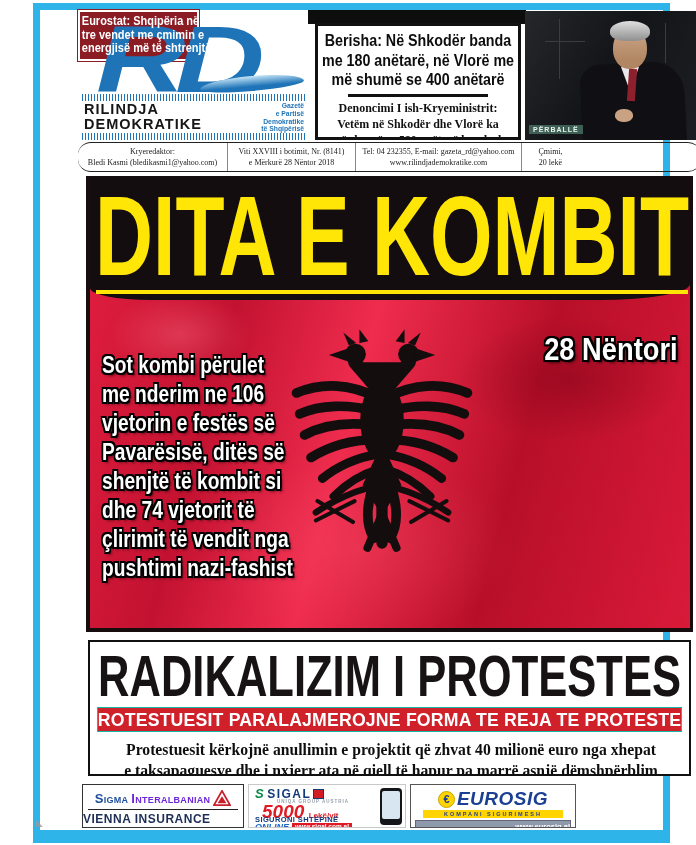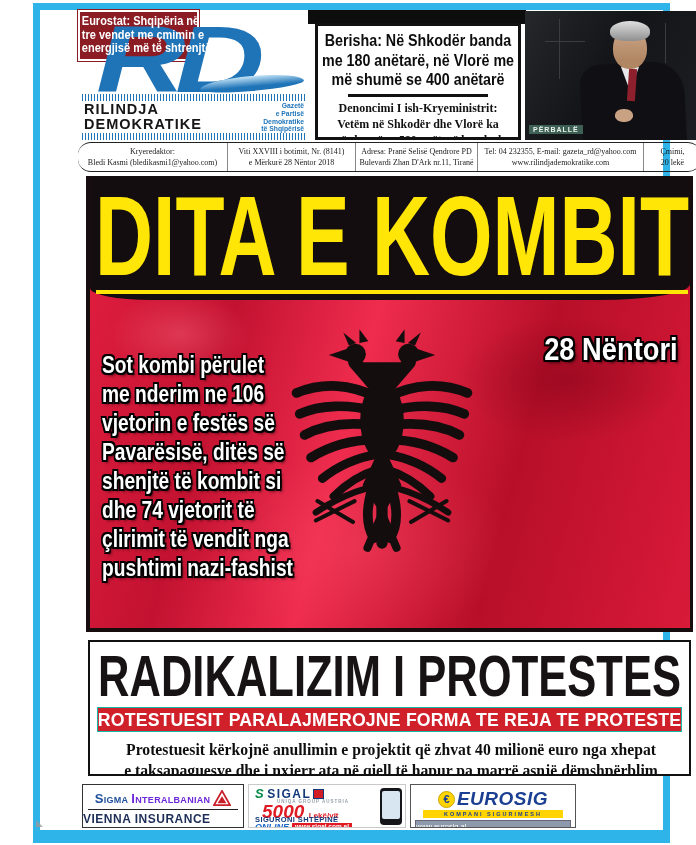--- a/index.html
+++ b/index.html
@@ -118,21 +118,21 @@
   .sg-screen{position:absolute;left:2px;top:3px;width:18px;height:28px;background:#d8e6f2;border-radius:2px;}
 
   .ad-eurosig{left:332px;width:166px;border:1.5px solid #555;display:flex;flex-direction:column;align-items:center;padding-top:3px;}
   .eu-row{display:flex;align-items:center;gap:2px;}
   .eu-coin{width:15px;height:15px;border-radius:50%;background:#ffd400;border:1px solid #c9a400;
     color:#1b3f93;font-size:11px;font-weight:800;line-height:15px;text-align:center;}
   .eu-brand{font-size:19px;font-weight:800;font-style:italic;color:#1b3f93;letter-spacing:.5px;}
   .eu-strip{width:140px;height:8px;background:#ffd400;color:#1b3f93;font-size:5.5px;font-weight:bold;
     letter-spacing:2px;line-height:8px;text-align:center;margin-top:0;}
   .eu-url{width:156px;height:11px;margin-top:2px;background:#8e99ab;border:1px solid #667;
-    color:#fff;font-size:7.5px;font-weight:normal;line-height:11px;text-align:left;box-sizing:border-box;}
+    color:#fff;font-size:7.5px;font-weight:bold;line-height:11px;text-align:right;box-sizing:border-box;}
 
   .ad-eurostat{left:503px;top:772px;width:117px;height:47px;background:#8c1c24;border:2px solid #fff;
     outline:1px solid #8c1c24;display:flex;align-items:center;justify-content:center;}
   .es-text{color:#fff;font-weight:800;font-size:12.5px;line-height:13.5px;text-align:center;
     width:130px;transform:scaleX(.88);white-space:nowrap;}
 
   .scan-artifact{position:absolute;left:36px;top:820px;width:0;height:0;z-index:5;
     border-left:7px solid #9a9a9a;border-top:7px solid transparent;opacity:.8;}
   svg text{font-family:"Liberation Sans",sans-serif;}
 </style>
@@ -190,24 +190,20 @@
     </div>
 
     <div class="info-bar">
       <div class="ib-col ib-c1">
         <div>Kryeredaktor:</div>
         <div>Bledi Kasmi (bledikasmi1@yahoo.com)</div>
       </div>
       <div class="ib-col ib-c2">
         <div>Viti XXVIII i botimit, Nr. (8141)</div>
         <div>e Mërkurë 28 Nëntor  2018</div>
-      </div>
-      <div class="ib-col ib-c3">
-        <div>Adresa: Pranë Selisë Qendrore PD</div>
-        <div>Bulevardi Zhan D'Ark nr.11, Tiranë</div>
       </div>
       <div class="ib-col ib-c4">
         <div>Tel: 04 232355, E-mail: gazeta_rd@yahoo.com</div>
         <div>www.rilindjademokratike.com</div>
       </div>
       <div class="ib-col ib-c5">
         <div>Çmimi,</div>
         <div>20 lekë</div>
       </div>
     </div>

